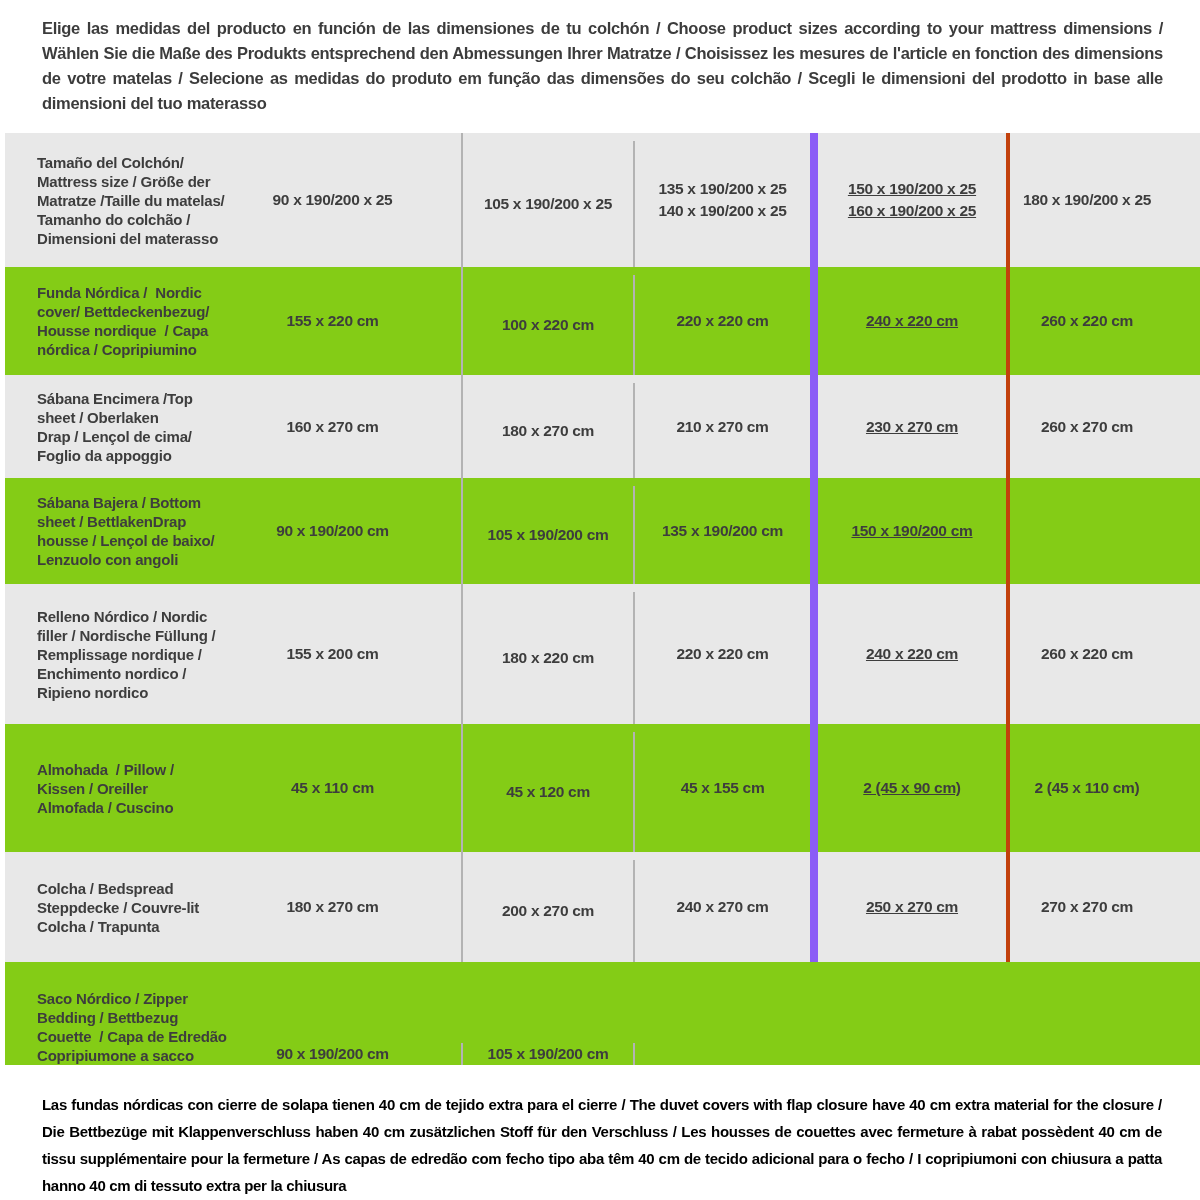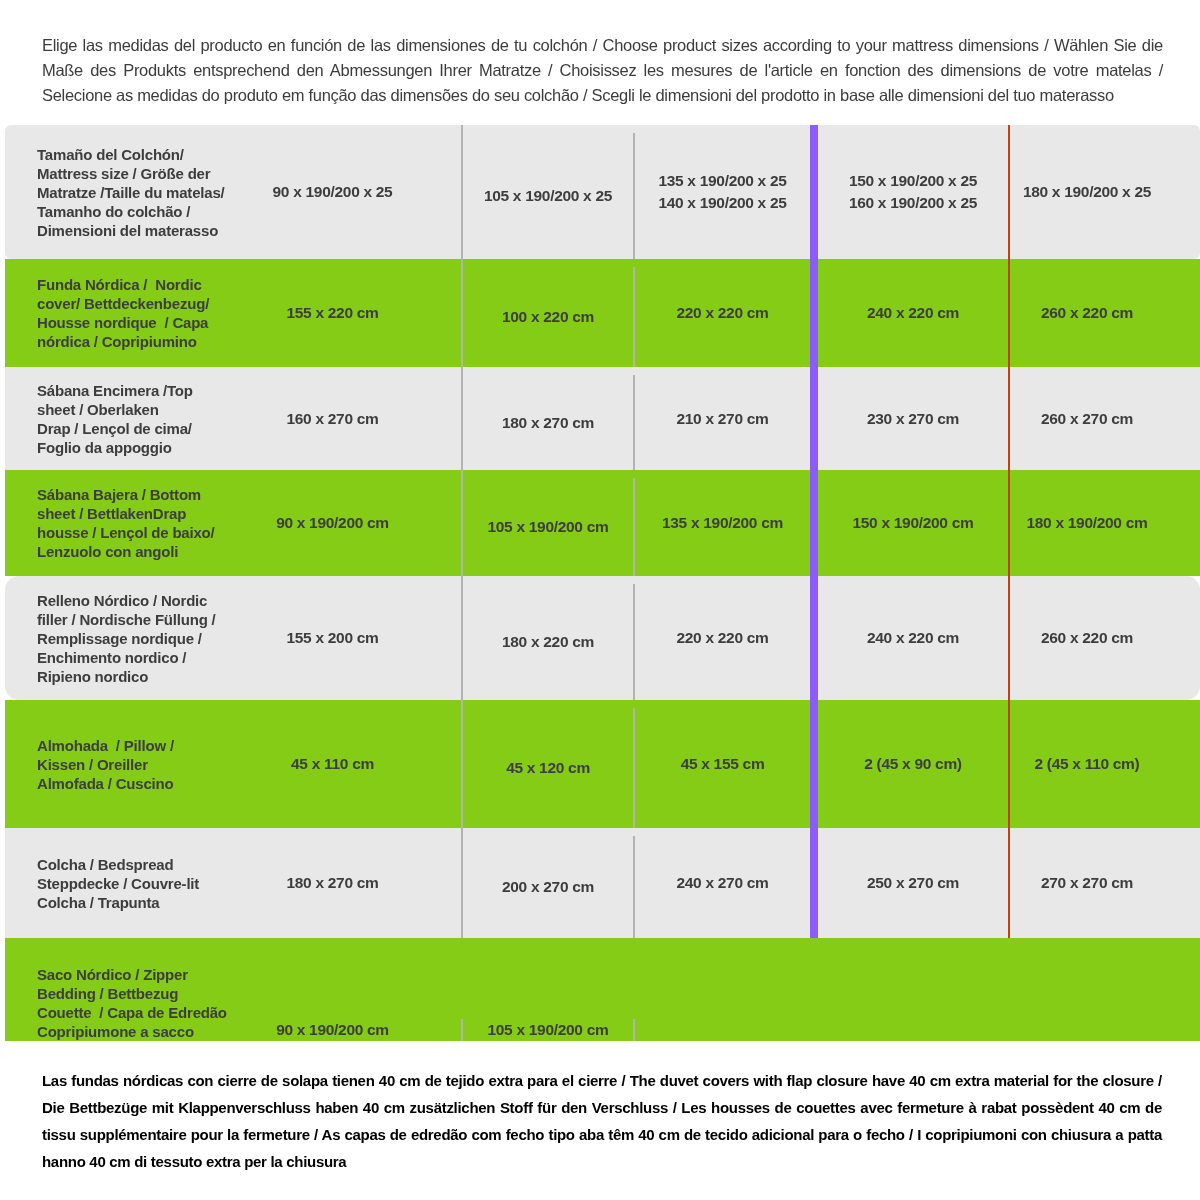--- a/index.html
+++ b/index.html
@@ -6,43 +6,43 @@
     margin: 0;
     padding: 0;
     width: 1200px;
     height: 1200px;
     background: #ffffff;
     overflow: hidden;
     font-family: "Liberation Sans", sans-serif;
     color: #3d3d3d;
   }
   .intro {
-    margin: 33px 37px 17px 42px;
+    margin: 16px 37px 17px 42px;
     font-size: 16.5px;
-    font-weight: 400;
+    font-weight: 700;
     line-height: 25px;
     text-align: justify;
     letter-spacing: -0.3px;
     color: #3c3c3c;
   }
   .size-table {
     margin-left: 5px;
     width: 1195px;
   }
   .t-row {
     display: flex;
     width: 1195px;
   }
   .t-row.gray  { background: #e8e8e8; }
   .t-row.white { background: #84cc16; }
-  .r-header { height: 134px; border-radius: 6px; }
+  .r-header { height: 134px; }
   .r0 { height: 108px; }
   .r1 { height: 103px; }
   .r2 { height: 106px; }
-  .r3 { height: 124px; border-radius: 14px; }
+  .r3 { height: 140px; }
   .r4 { height: 128px; }
   .r5 { height: 110px; }
   .r6 { height: 103px; align-items: flex-end; }
   .cell {
     box-sizing: border-box;
     display: flex;
     align-items: center;
     font-weight: 700;
     white-space: pre-line;
   }
@@ -59,21 +59,21 @@
   .c-val {
     justify-content: center;
     text-align: center;
     font-size: 15.5px;
     line-height: 22px;
     letter-spacing: -0.3px;
   }
   .c1 { width: 213px; padding-right: 46px; border-right: 2px solid #b3b3b3; }
   .c2 { width: 172px; border-right: 2px solid #b3b3b3; margin-top: 8px; }
   .c3 { width: 183px; border-right: 8px solid #8b5cf6; }
-  .c4 { width: 192px; border-right: 2px solid #c2410c; }
+  .c4 { width: 192px; border-right: 4px solid #c2410c; text-decoration: underline; }
   .c5 { width: 190px; padding-right: 36px; }
   .footnote {
     margin: 26px 38px 0 42px;
     font-size: 15px;
     font-weight: 700;
     line-height: 27px;
     text-align: justify;
     letter-spacing: -0.3px;
     color: #000000;
   }
@@ -126,21 +126,20 @@
 
   <div class="t-row white r2">
     <div class="cell c-label">Sábana Bajera / Bottom
 sheet / BettlakenDrap
 housse / Lençol de baixo/
 Lenzuolo con angoli</div>
     <div class="cell c-val c1">90 x 190/200 cm</div>
     <div class="cell c-val c2">105 x 190/200 cm</div>
     <div class="cell c-val c3">135 x 190/200 cm</div>
     <div class="cell c-val c4">150 x 190/200 cm</div>
-    <div class="cell c-val c5">180 x 190/200 cm</div>
   </div>
 
   <div class="t-row gray r3">
     <div class="cell c-label">Relleno Nórdico / Nordic
 filler / Nordische Füllung /
 Remplissage nordique /
 Enchimento nordico /
 Ripieno nordico</div>
     <div class="cell c-val c1">155 x 200 cm</div>
     <div class="cell c-val c2">180 x 220 cm</div>

